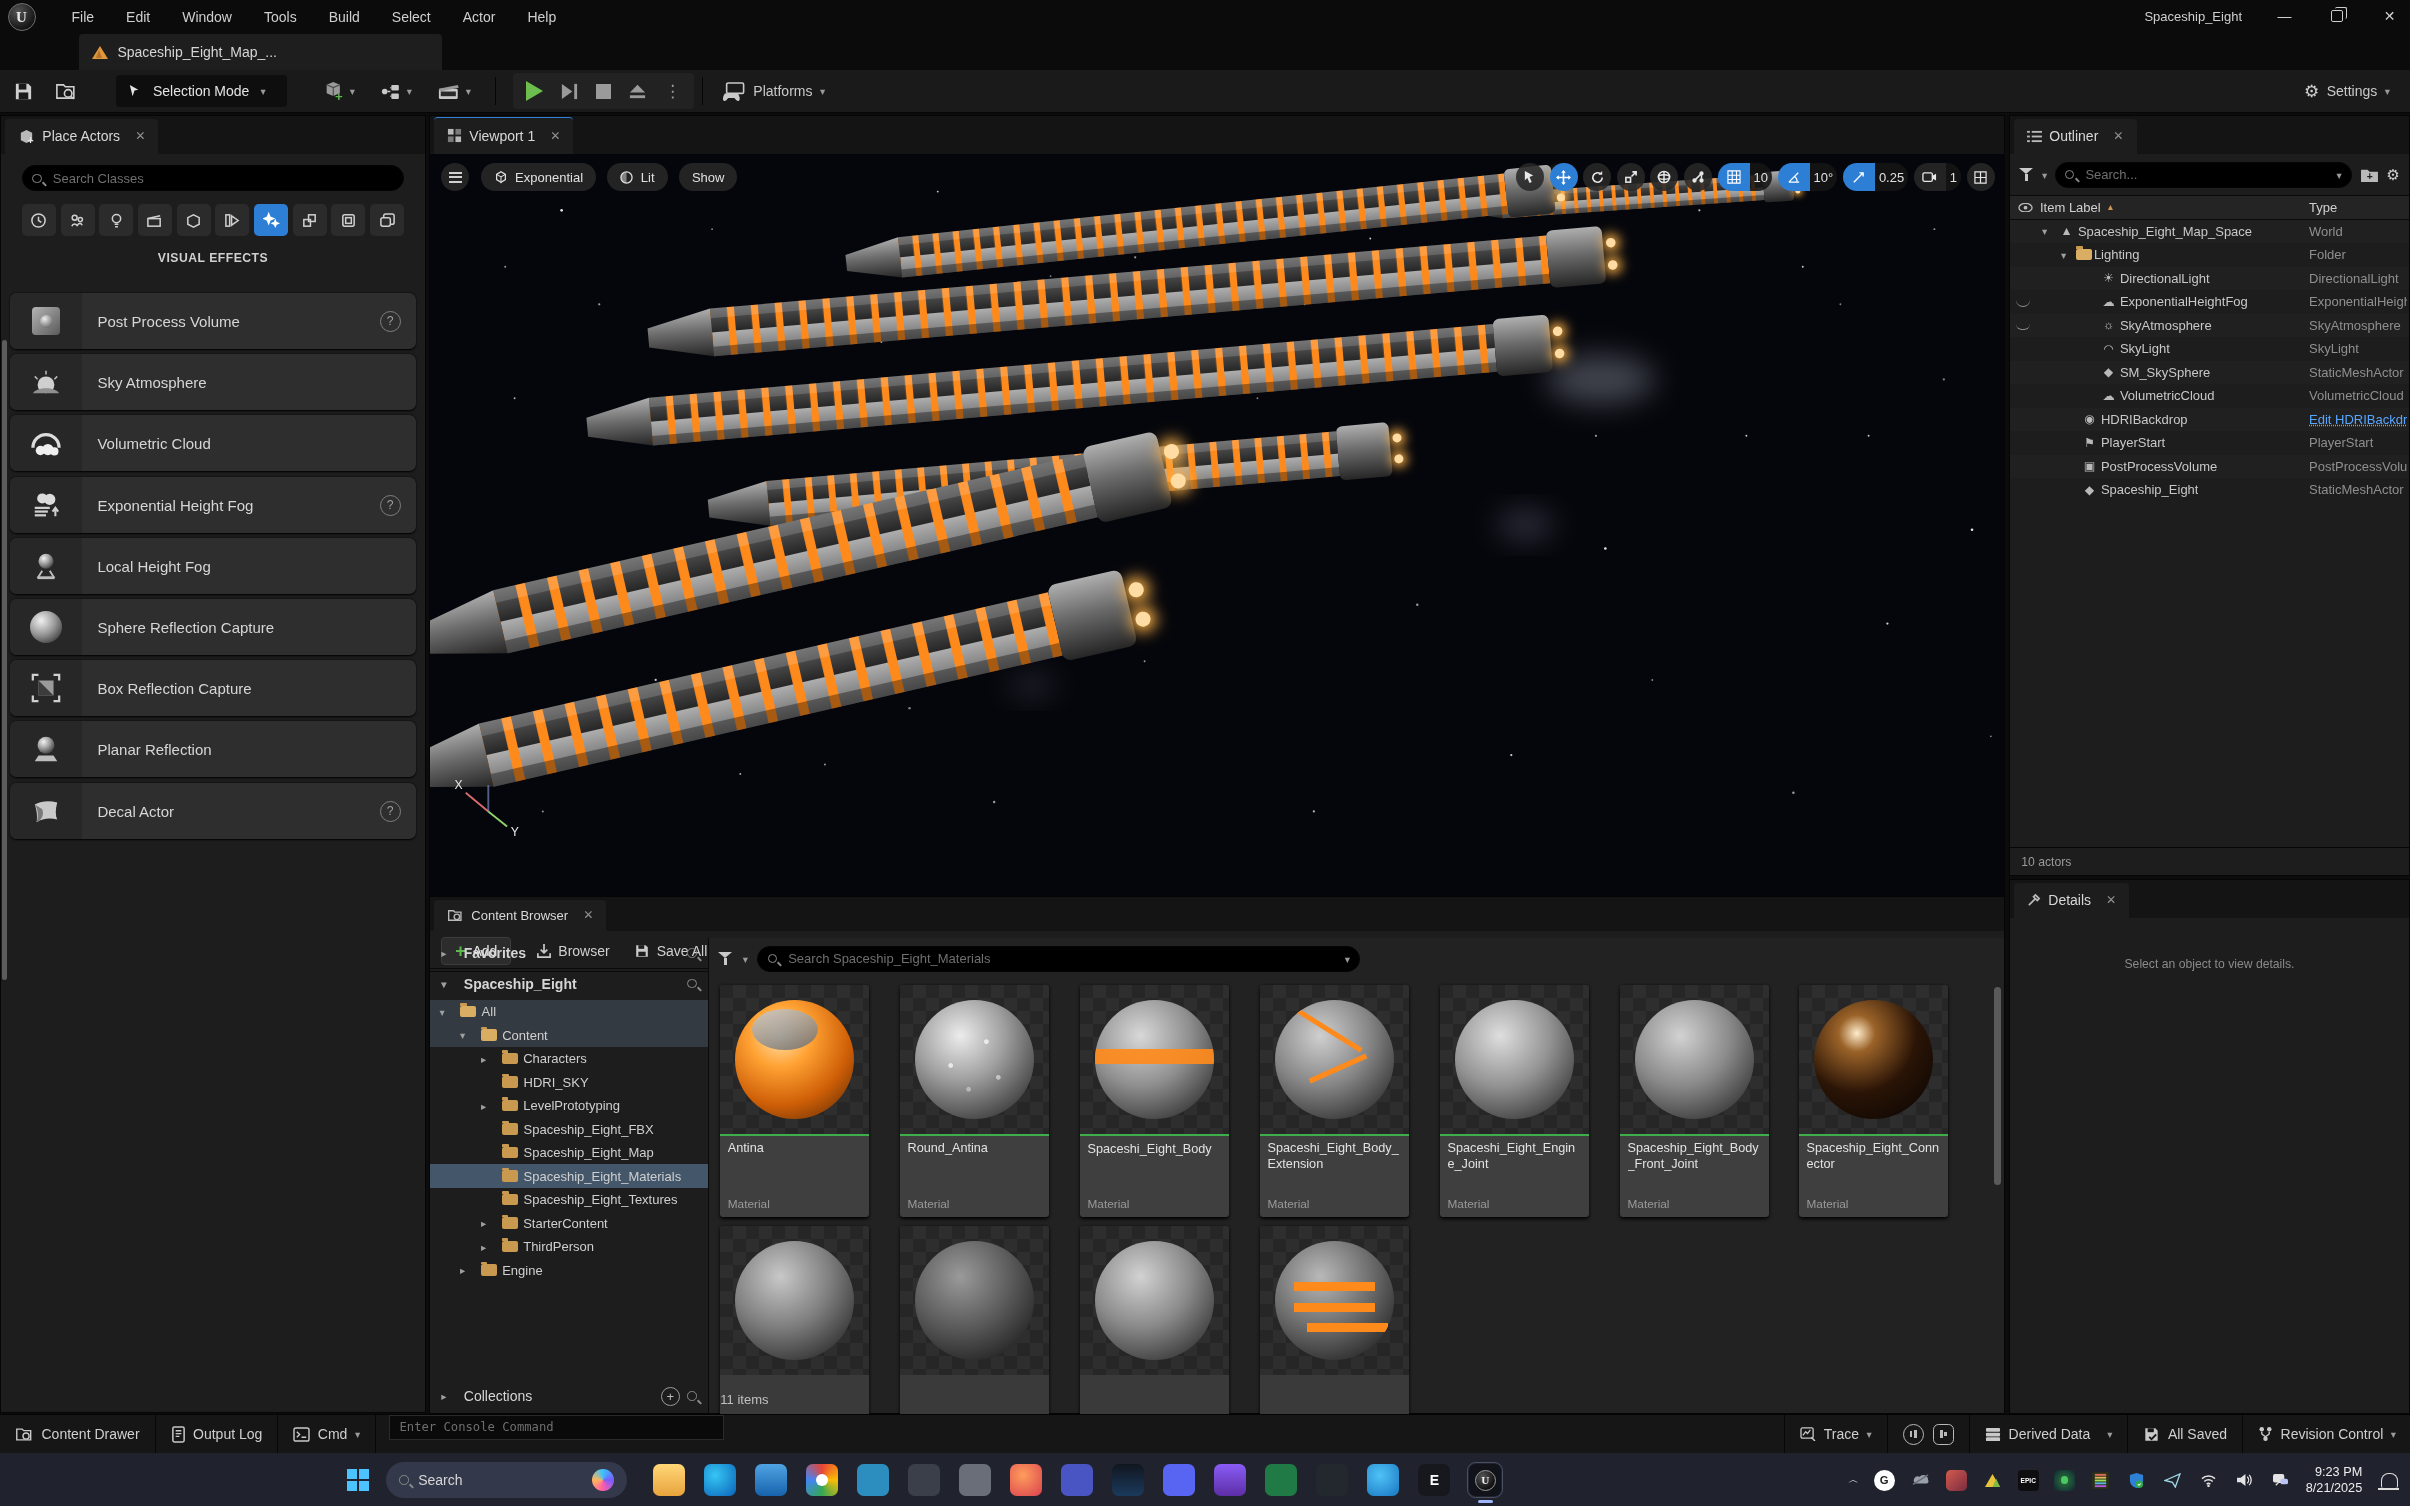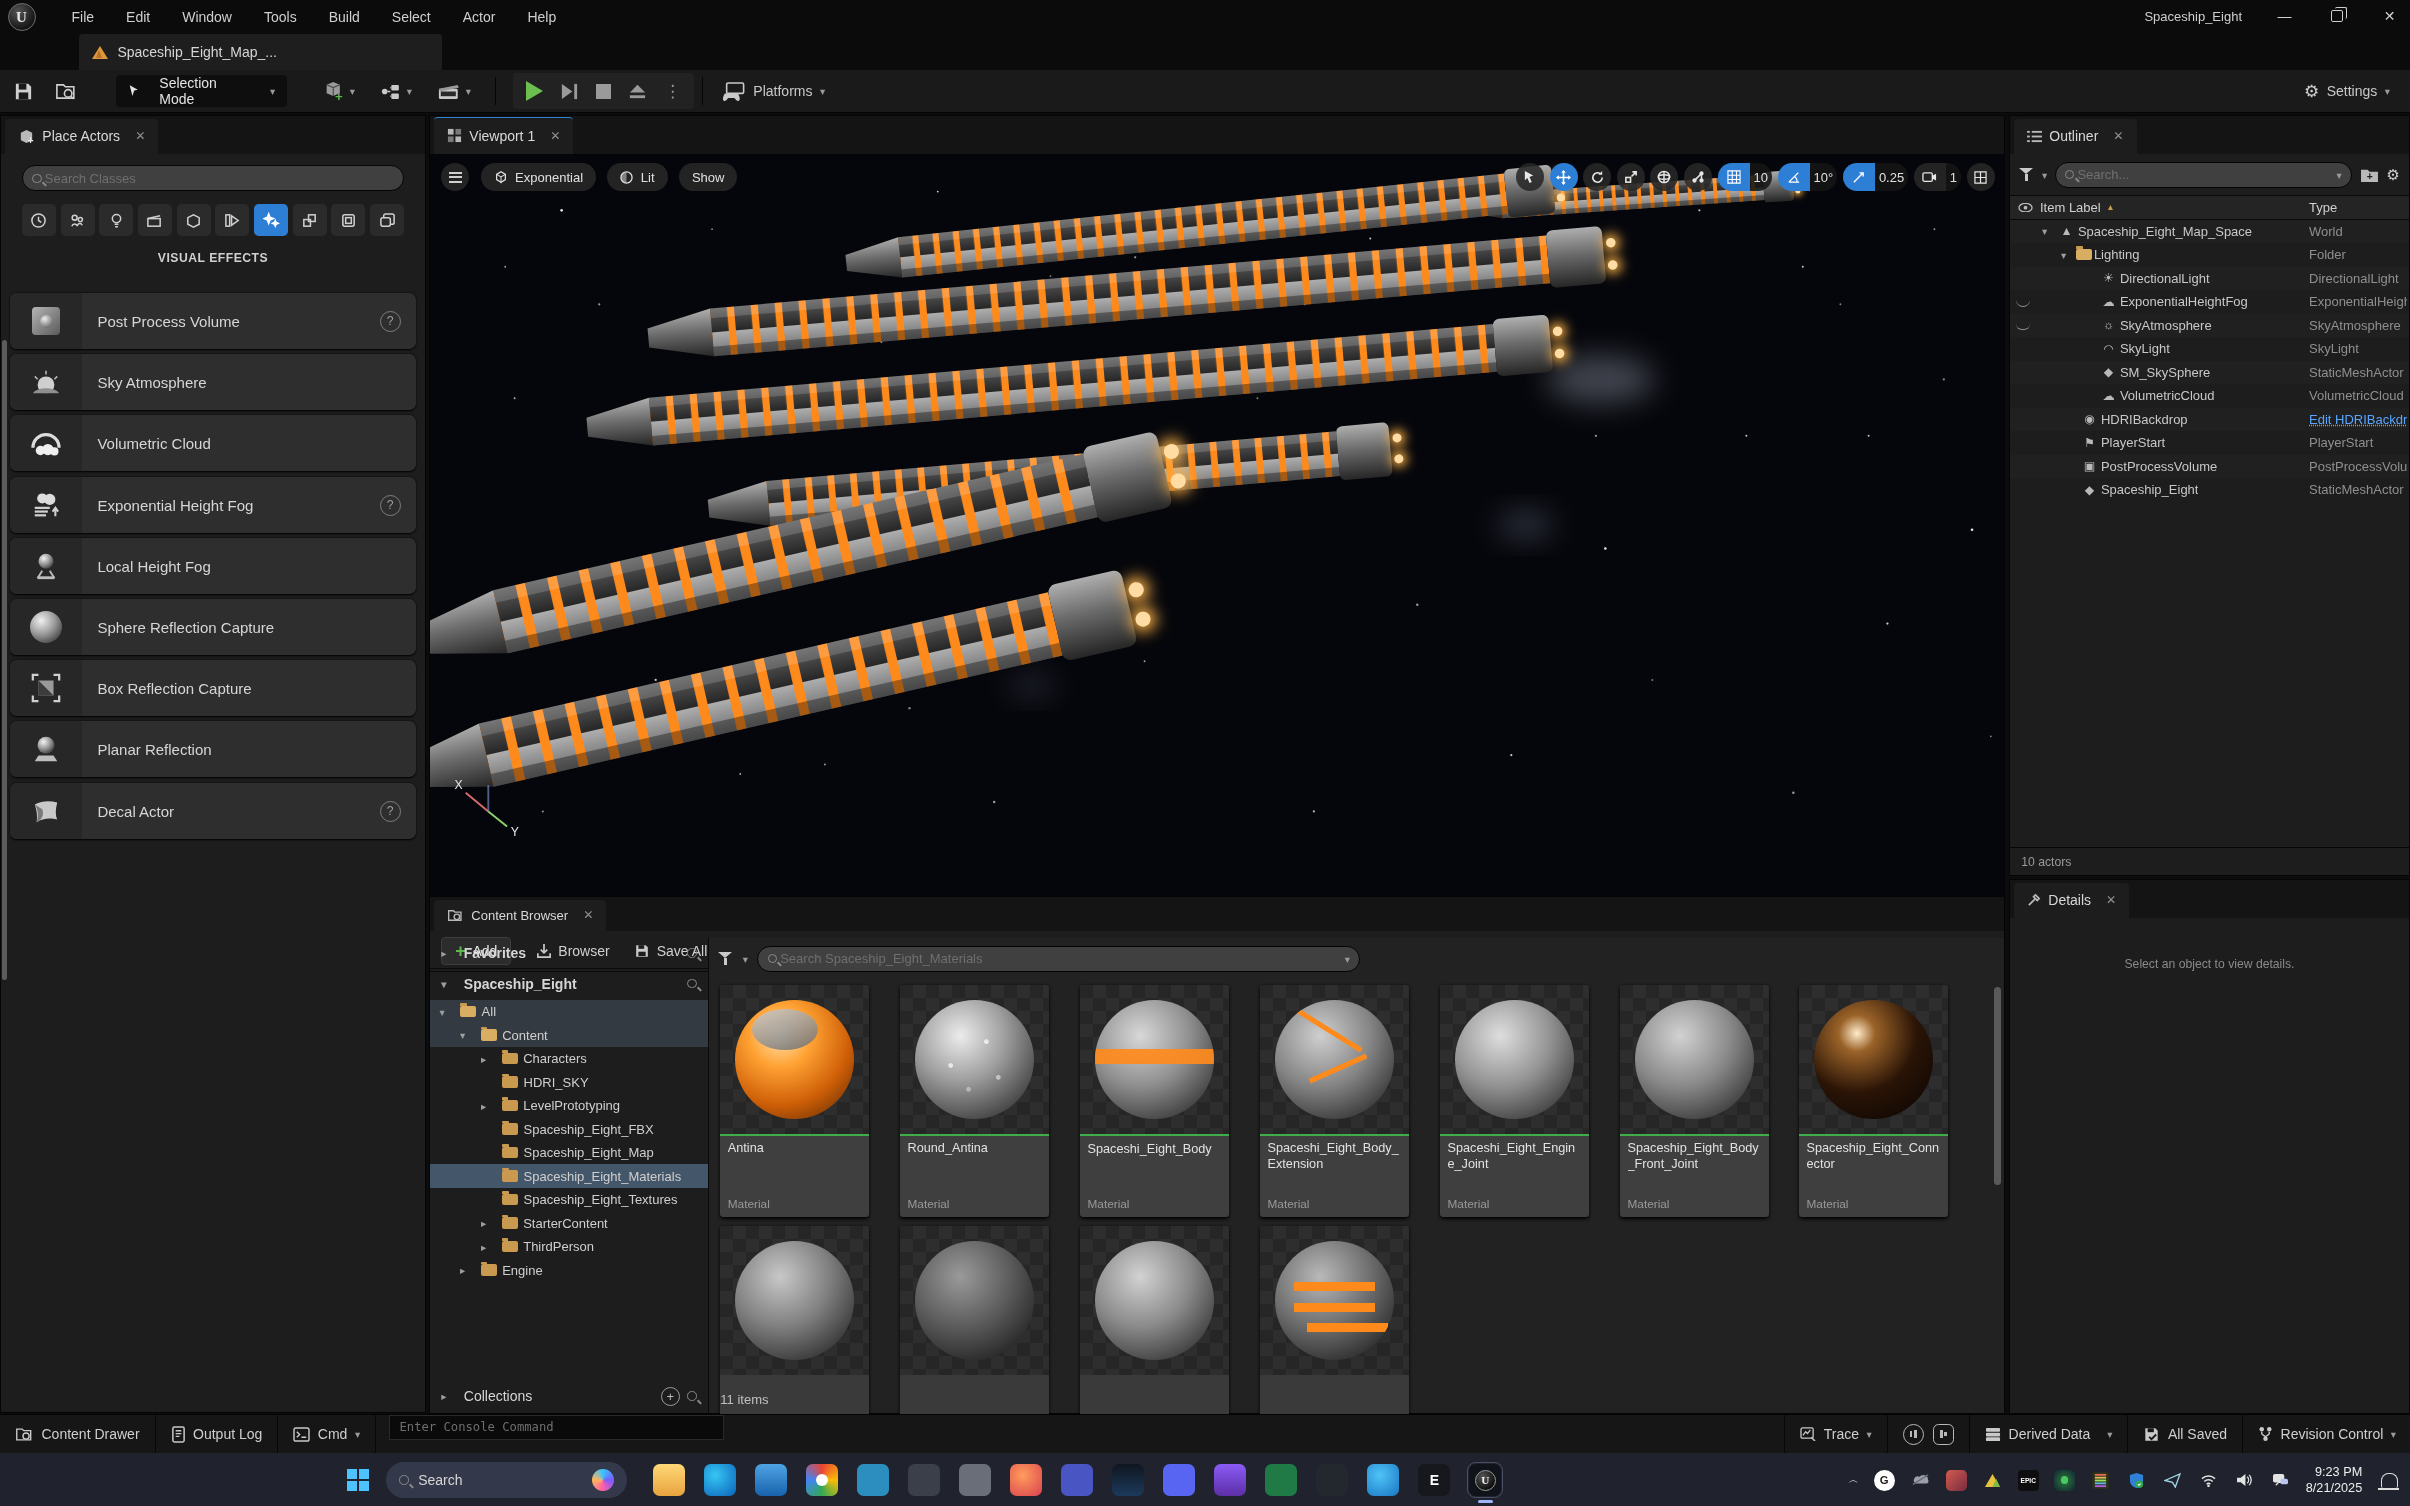--- a/index.html
+++ b/index.html
@@ -20,34 +20,34 @@
 
   
   #tabrow{left:0;top:34px;width:2411px;height:36px;background:#0b0b0b}
   .asset-tab{position:absolute;left:79px;top:0;width:363px;height:36px;background:#1e1e1e;display:flex;align-items:center;gap:9.4px;padding-left:13px;font-size:14px;color:#d6d6d6;border-radius:3.8px 3.8px 0 0}
   .mtn{width:0;height:0;border-left:8.5px solid transparent;border-right:8.5px solid transparent;border-bottom:13px solid #e0973c;position:relative}
   .mtn::after{content:"";position:absolute;left:-3.8px;top:4.7px;border-left:3.8px solid transparent;border-right:3.8px solid transparent;border-bottom:8.5px solid #b5722a}
 
   
   #toolbar{left:0;top:70px;width:2411px;height:43px;background:#1a1a1a;display:flex;align-items:center;border-bottom:0.9px solid #060606}
   .tico{display:flex;align-items:center;justify-content:center;color:#c9c9c9}
-  .pill-dark{background:#0e0e0e;border-radius:3.8px;height:32px;display:flex;align-items:center;gap:18px;padding:0 11.3px;font-size:14px;color:#e4e4e4}
+  .pill-dark{background:#0e0e0e;border-radius:3.8px;height:32px;display:flex;align-items:center;gap:11px;padding:0 11.3px;font-size:14px;color:#e4e4e4}
   .chev{font-size:10.4px;color:#9a9a9a}
   .sep-v{width:0.9px;height:28px;background:#060606;margin:0 9.4px}
   .playbtn{width:0;height:0;border-top:10.4px solid transparent;border-bottom:10.4px solid transparent;border-left:17px solid #6cbf4f}
   .stopbtn{width:15px;height:15px;background:#9a9a9a}
   .toolgroup{display:flex;align-items:center;gap:17px;background:#222;border-radius:3.8px;height:36px;padding:0 13px}
   .gear{font-size:17px;color:#cfcfcf}
 
   
   .panel{position:absolute;background:#1d1d1d;border:0.9px solid #050505}
   .ptabstrip{height:38px;background:#141414;position:relative}
   .ptab{position:absolute;top:2.8px;height:35px;background:#1d1d1d;display:flex;align-items:center;gap:7.5px;padding:0 13px;font-size:14px;color:#d8d8d8;border-radius:3.8px 3.8px 0 0}
   .ptab .x{color:#8f8f8f;font-size:12.2px;margin-left:7.5px}
-  .searchpill{background:#404040;border:0.9px solid #040404;border-radius:13px;height:26px;display:flex;align-items:center;gap:3px;padding:0 9.4px;color:#6f6f6f;font-size:13px}
+  .searchpill{background:#000000;border:0.9px solid #040404;border-radius:13px;height:26px;display:flex;align-items:center;gap:11px;padding:0 9.4px;color:#6f6f6f;font-size:13px}
   .searchpill input{background:transparent;border:none;outline:none;color:#cfcfcf;font-size:13px;width:100%;font-family:"Liberation Sans",sans-serif}
   .searchpill input::placeholder{color:#6f6f6f}
   .ico-search{width:9.4px;height:9.4px;border:1.9px solid #8a8a8a;border-radius:50%;position:relative;flex:none}
   .ico-search::after{content:"";position:absolute;left:8.5px;top:8.5px;width:4.7px;height:1.9px;background:#8a8a8a;transform:rotate(45deg)}
 
   
   #place-actors{left:0;top:115px;width:426px;height:1298px}
   .pa-cats{display:flex;gap:4.7px;justify-content:center;margin-top:13px}
   .pa-cat{width:34px;height:32px;background:#2b2b2b;border-radius:4.7px;display:flex;align-items:center;justify-content:center}
   .pa-cat.active{background:#2d7fd6}

